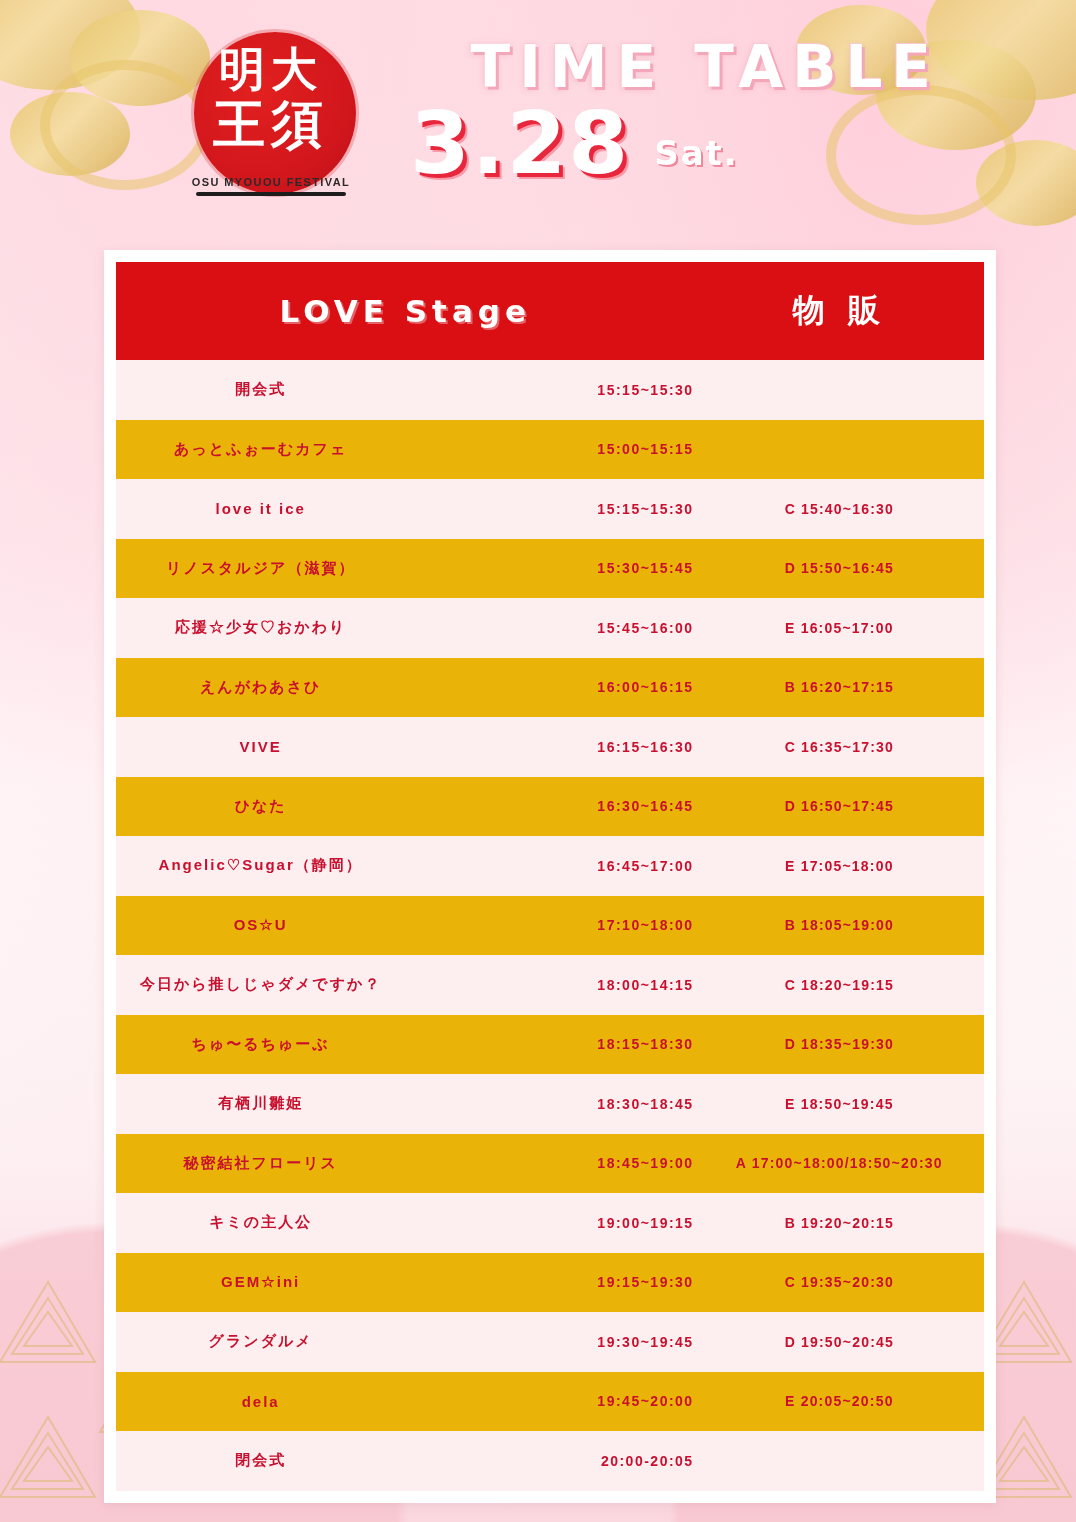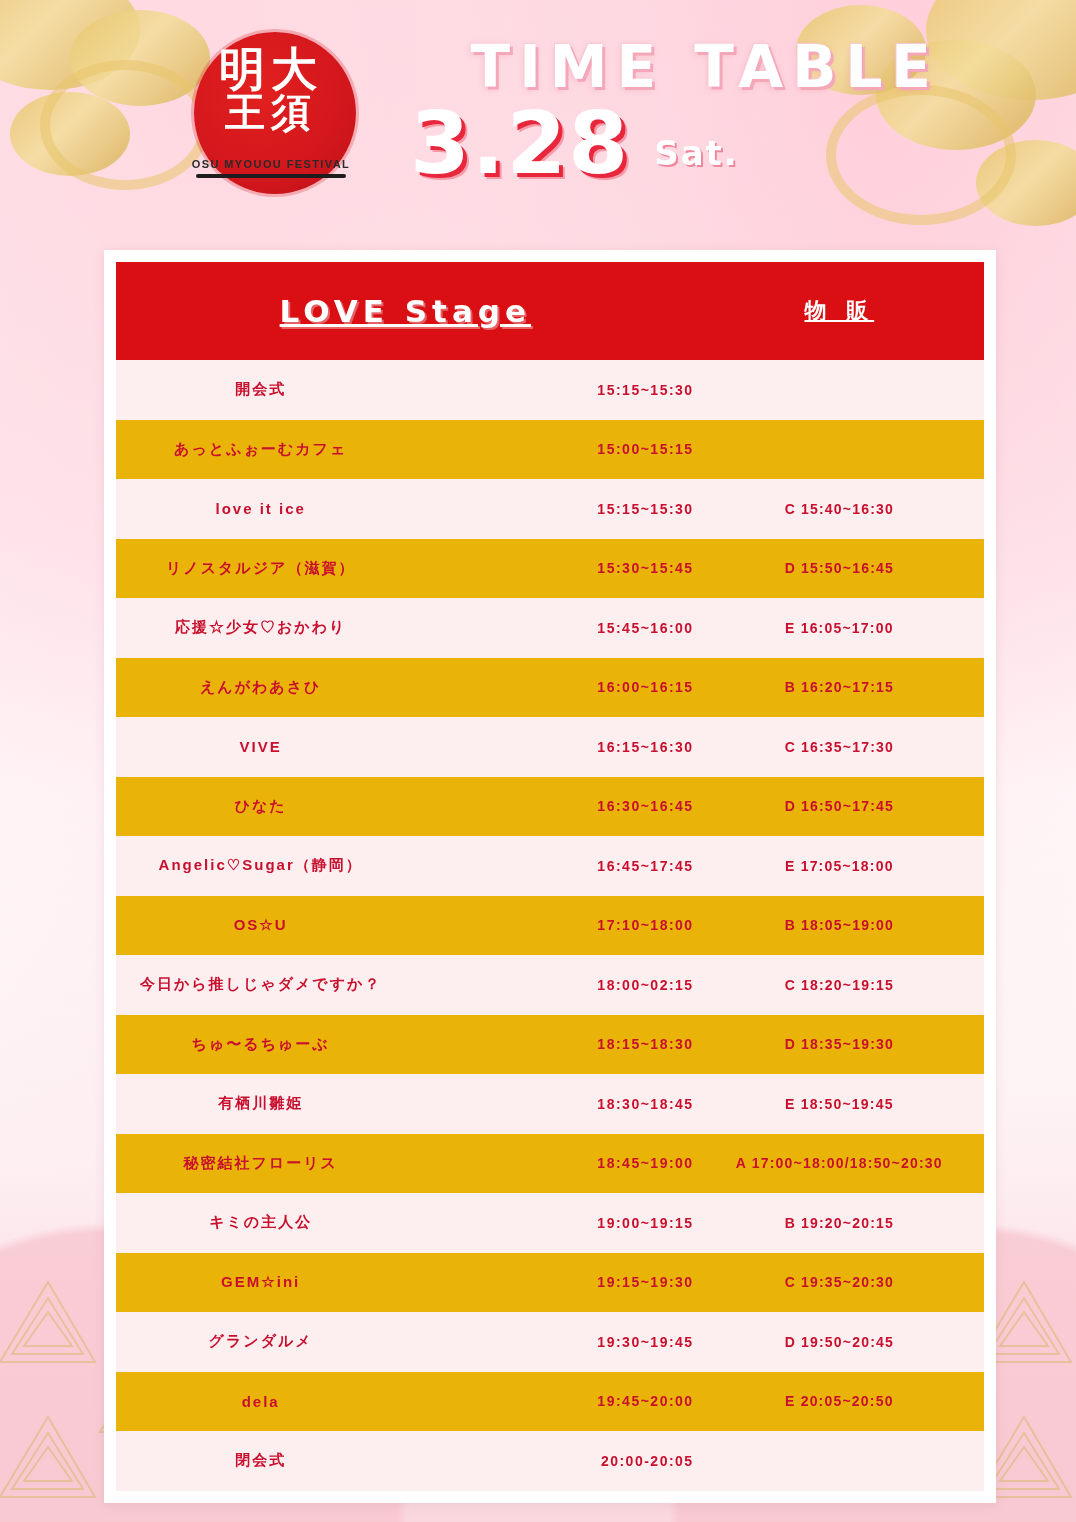--- a/index.html
+++ b/index.html
@@ -92,21 +92,21 @@
     position: relative;
     z-index: 2;
     color: #ffffff;
     font-family: "DejaVu Serif", serif;
     font-weight: 700;
     line-height: 1.0;
     padding-top: 22px;
     letter-spacing: 6px;
   }
   .logo-kanji .row1 { font-size: 46px; }
-  .logo-kanji .row2 { font-size: 40px; }
+  .logo-kanji .row2 { font-size: 52px; margin-top: 6px; }
   .logo-sub {
     position: relative;
     z-index: 2;
     margin-top: 26px;
     font-size: 11px;
     letter-spacing: 1.4px;
     color: #2a2a2a;
     font-weight: 700;
     font-family: "Liberation Sans", sans-serif;
   }
@@ -179,32 +179,31 @@
   .table {
     width: 100%;
     border-collapse: collapse;
     table-layout: fixed;
   }
   .table thead th {
     background: #d90f14;
     color: #ffffff;
     height: 96px;
     vertical-align: middle;
-    text-decoration: underline;
   }
   .th-stage {
     font-family: "DejaVu Sans", sans-serif;
     font-size: 31px;
     font-weight: 700;
     letter-spacing: 5px;
     text-shadow: 2px 2px 0 rgba(255,255,255,.35);
   }
   .th-goods {
     font-family: "DejaVu Serif", serif;
-    font-size: 22px;
+    font-size: 32px;
     font-weight: 700;
     letter-spacing: 6px;
   }
   .table tbody tr { height: 59.5px; }
   .table tbody tr.odd  { background: #fdeef0; }
   .table tbody tr.even { background: #eab308; }
   .table td {
     color: #c8102e;
     font-size: 15px;
     font-weight: 700;
@@ -348,31 +347,31 @@
           <td class="col-time">16:15~16:30</td>
           <td class="col-goods">C 16:35~17:30</td>
         </tr>
         <tr class="even">
           <td class="col-act">ひなた</td>
           <td class="col-time">16:30~16:45</td>
           <td class="col-goods">D 16:50~17:45</td>
         </tr>
         <tr class="odd">
           <td class="col-act">Angelic♡Sugar（静岡）</td>
-          <td class="col-time">16:45~17:45</td>
+          <td class="col-time">16:45~17:00</td>
           <td class="col-goods">E 17:05~18:00</td>
         </tr>
         <tr class="even">
           <td class="col-act">OS☆U</td>
           <td class="col-time">17:10~18:00</td>
           <td class="col-goods">B 18:05~19:00</td>
         </tr>
         <tr class="odd">
           <td class="col-act">今日から推しじゃダメですか？</td>
-          <td class="col-time">18:00~02:15</td>
+          <td class="col-time">18:00~14:15</td>
           <td class="col-goods">C 18:20~19:15</td>
         </tr>
         <tr class="even">
           <td class="col-act">ちゅ〜るちゅーぶ</td>
           <td class="col-time">18:15~18:30</td>
           <td class="col-goods">D 18:35~19:30</td>
         </tr>
         <tr class="odd">
           <td class="col-act">有栖川雛姫</td>
           <td class="col-time">18:30~18:45</td>

